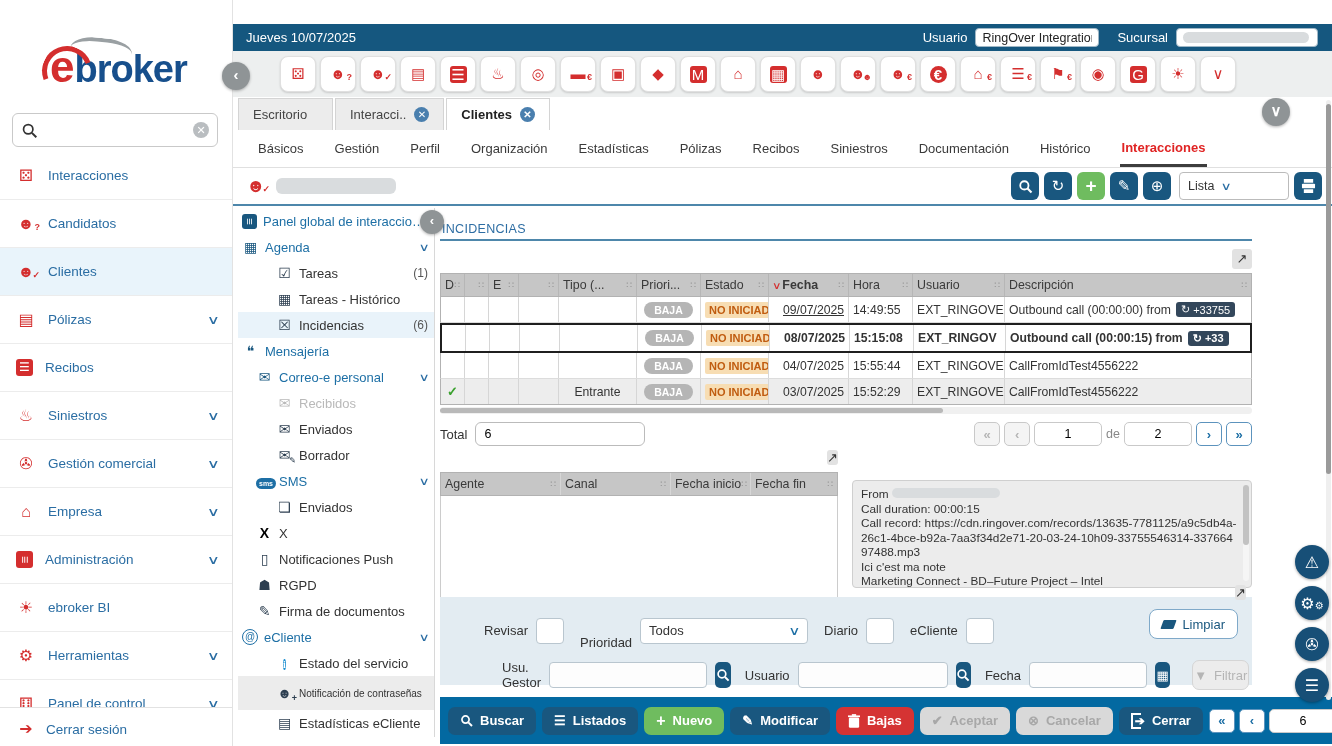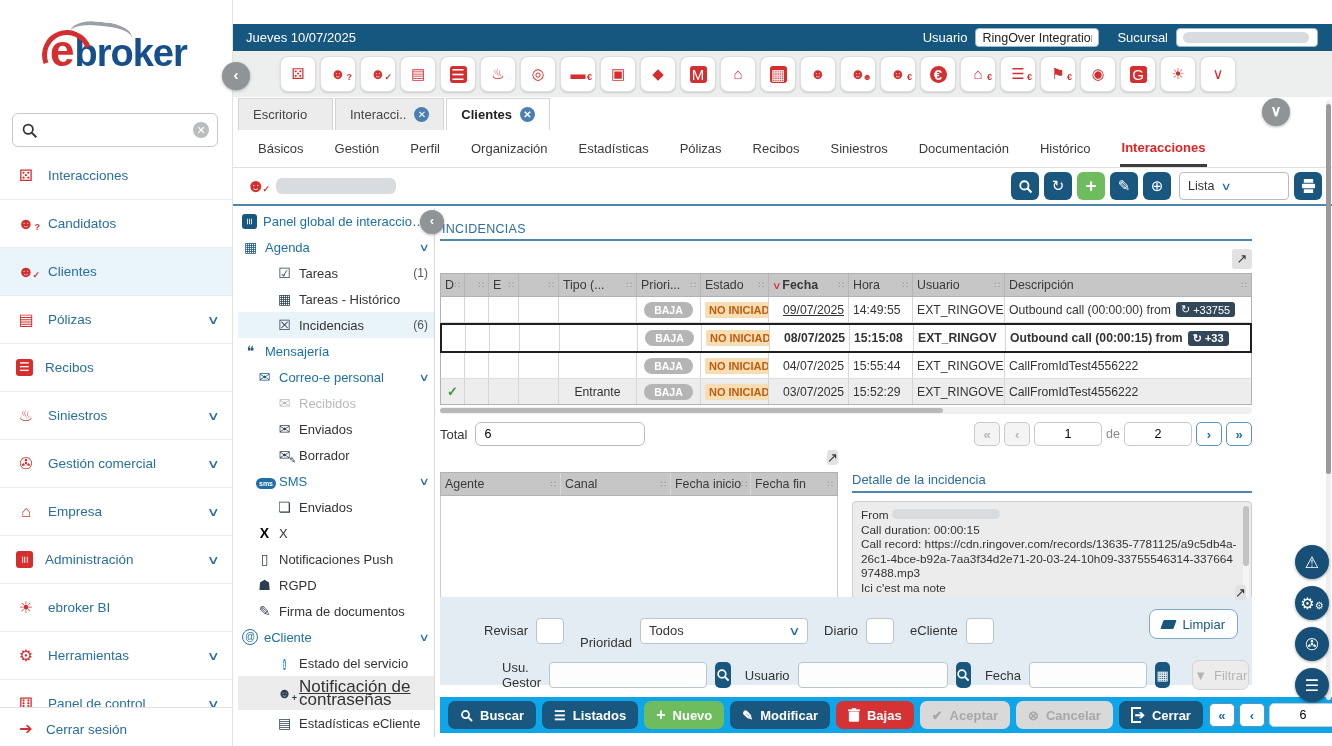--- a/index.html
+++ b/index.html
@@ -1,20 +1,20 @@
 <!DOCTYPE html>
 <html><head>
 <meta charset="utf-8">
 <style>
   html,body{margin:0;padding:0;background:#fff;}
   #app{position:relative;width:1332px;height:746px;font-family:"Liberation Sans",sans-serif;color:#333;overflow:hidden;background:#fff;}
   .abs{position:absolute;}
   
   .sidebar{left:0;top:0;width:232px;height:746px;background:#fff;border-right:1px solid #e2e2e2;z-index:5;}
-  .logo{position:absolute;left:50px;top:26px;font-weight:bold;white-space:nowrap;}
+  .logo{position:absolute;left:50px;top:42px;font-weight:bold;white-space:nowrap;}
   .logo .e{color:#d42e2e;font-size:44px;}
   .logo .rest{color:#174f8c;font-size:38px;letter-spacing:-1px;}
   .logo::before{content:"";position:absolute;left:-8px;top:4px;width:40px;height:40px;border:5px solid transparent;border-left:5px solid #d42e2e;border-top:5px solid #d42e2e;border-radius:50%;transform:rotate(24deg);}
   .logo::after{content:"";position:absolute;left:20px;top:-4px;width:62px;height:22px;border-top:4px solid #9aa0a3;border-radius:50% / 60%;transform:rotate(6deg);}
   .searchbox{position:absolute;left:12px;top:113px;width:206px;height:34px;border:1px solid #c9c9c9;border-radius:6px;display:flex;align-items:center;padding:0 8px;box-sizing:border-box;background:#fff;}
   .searchbox input{border:none;outline:none;flex:1;font-size:13px;font-family:inherit;min-width:0;}
   .clear-btn{width:16px;height:16px;border-radius:50%;background:#b9bdc0;color:#fff;font-size:11px;line-height:16px;text-align:center;cursor:pointer;}
   .menu{position:absolute;left:0;top:152px;width:232px;}
   .mi{display:flex;align-items:center;height:47px;padding:0 14px 0 16px;border-bottom:1px solid #ececec;cursor:pointer;}
   .mi.active{background:#e9f4fb;}
@@ -61,21 +61,21 @@
   .tr-row.l1{padding-left:18px;}
   .tr-row.l2{padding-left:38px;}
   .tr-row.sel{background:#e9f3fa;}
   .tr-row.selgrey{background:#ececec;height:34px;}
   .tr-row.parent .lbl{color:#1d6fa5;}
   .tr-row.disabled .lbl,.tr-row.disabled .bic{color:#b9b9b9;}
   .bic{width:17px;text-align:center;color:#19577f;font-size:14px;flex:0 0 auto;position:relative;}
   .bic.dark{color:#2c3e50;}
   .info-circ{width:14px;height:14px;border-radius:50%;background:#1d8fd1;color:#fff;font-size:10px;font-weight:bold;line-height:14px;text-align:center;font-family:"Liberation Serif",serif;}
   .sms-ic{background:#1d6fa5;color:#fff;font-size:7px;font-weight:bold;border-radius:7px;padding:2px 3px;line-height:7px;}
-  .two-line{line-height:13px;font-size:17px;white-space:normal;text-decoration:underline;}
+  .two-line{line-height:13px;font-size:10px;white-space:normal;}
   
   .mainarea{left:440px;top:206px;width:812px;}
   .inc-title{color:#2d6da3;font-size:12.5px;letter-spacing:.3px;padding:16px 0 3px 2px;border-bottom:2px solid #4e87ab;}
   .expand{width:20px;height:20px;background:#e2e2e2;border-radius:3px;color:#333;font-size:13px;line-height:20px;text-align:center;cursor:pointer;}
   .grid-h{display:grid;grid-template-columns:24px 24px 30px 40px 78px 64px 68px 80px 64px 92px 1fr;background:#c6c6c6;border:1px solid #b2b2b2;height:22px;font-size:12.4px;color:#3a3a3a;align-items:center;}
   .grid-r{display:grid;grid-template-columns:24px 24px 30px 40px 78px 64px 68px 80px 64px 92px 1fr;height:25px;font-size:12.2px;align-items:center;border-bottom:1px solid #dcdcdc;background:#fff;cursor:pointer;}
   .grid-r.alt{background:#ededed;}
   .grid-r.sel{border-top:2px solid #1f1f1f;border-bottom:2px solid #1f1f1f;font-weight:bold;}
   .gc{height:100%;display:flex;align-items:center;padding:0 4px;border-right:1px solid #d6d6d6;box-sizing:border-box;overflow:hidden;white-space:nowrap;}
   .grid-h .gc{border-right:1px solid #b6b6b6;}
@@ -114,21 +114,21 @@
   .frow2{padding-top:10px;padding-left:62px;}
   .fbox{width:26px;height:24px;border:1px solid #b9c6cf;border-radius:4px;background:#fff;}
   .fsel{width:168px;height:26px;border:1px solid #b9c6cf;border-radius:4px;background:#fff;display:flex;align-items:center;padding:0 8px;box-sizing:border-box;cursor:pointer;}
   .fsel .chev{margin-left:auto;color:#1d6fa5;font-size:12px;transform:scaleX(1.4);}
   .finput{height:26px;border:1px solid #b9c6cf;border-radius:4px;background:#fdfdfd;font-family:inherit;font-size:12.5px;padding:0 6px;box-sizing:border-box;}
   .sqbtn{width:27px;height:26px;border-radius:5px;background:#19577f;color:#fff;display:flex;align-items:center;justify-content:center;cursor:pointer;}
   .limpiar{position:absolute;right:14px;top:12px;height:28px;border:1px solid #7fa9c9;border-radius:8px;background:#fff;color:#19577f;display:flex;align-items:center;gap:7px;padding:0 12px;font-size:13px;cursor:pointer;}
   .eraser{width:13px;height:9px;background:#19577f;transform:skewX(-20deg);border-radius:1px;}
   .filtrar{height:28px;width:96px;border:1px solid #d5d5d5;border-radius:7px;background:#ececec;color:#b5b5b5;display:flex;align-items:center;justify-content:center;gap:7px;font-size:13px;margin-left:14px;}
   
-  .bottombar{left:440px;top:697px;width:892px;height:36px;background:#0ea5e9;display:flex;align-items:center;padding:0 8px;box-sizing:border-box;gap:6px;}
+  .bottombar{left:440px;top:697px;width:892px;height:47px;background:#0369a1;display:flex;align-items:center;padding:0 8px;box-sizing:border-box;gap:6px;}
   .bb{height:28px;border-radius:7px;display:flex;align-items:center;gap:7px;padding:0 12px;font-size:13px;font-weight:bold;color:#fff;cursor:pointer;white-space:nowrap;}
   .bb.blue{background:#19577f;}
   .bb.green{background:#6fbc5f;}
   .bb.red{background:#d53333;}
   .bb.dis{background:#d9d9d9;color:#a8a8a8;cursor:default;}
   .bpg{margin-left:auto;display:flex;align-items:center;gap:4px;font-size:12.5px;color:#777;}
   .door{width:8px;height:12px;border:2px solid #fff;border-right:none;display:inline-block;margin-right:-13px;}
   
   .floats{right:3px;top:545px;display:flex;flex-direction:column;gap:7px;z-index:8;}
   .fc{width:34px;height:34px;border-radius:50%;background:#174f77;color:#fff;display:flex;align-items:center;justify-content:center;font-size:16px;box-shadow:0 1px 3px rgba(0,0,0,.35);cursor:pointer;}
@@ -663,21 +663,20 @@
               <span class="handle">∷</span>
             </div>
           <div class="gc" style="border-right:none;text-align:center;">
               <span>Fecha fin</span>
               <span class="handle">∷</span>
             </div>
         </div>
         <div class="ebody"></div>
       </div>
       <div class="detail">
-        <div class="d-title">Detalle de la incidencia</div>
         <div class="d-box">
           <div><span>From</span> <span class="redact" style="width:108px;height:10px;"></span></div>
           <div>Call duration: 00:00:15</div>
           <div class="url">Call record: https://cdn.ringover.com/records/13635-7781125/a9c5db4a-26c1-4bce-b92a-7aa3f34d2e71-20-03-24-10h09-33755546314-33766497488.mp3</div>
           <div>Ici c'est ma note</div>
           <div>Marketing Connect - BD–Future Project – Intel</div>
           <div class="d-scroll">
               <div class="thumb"></div>
             </div>
         </div>

